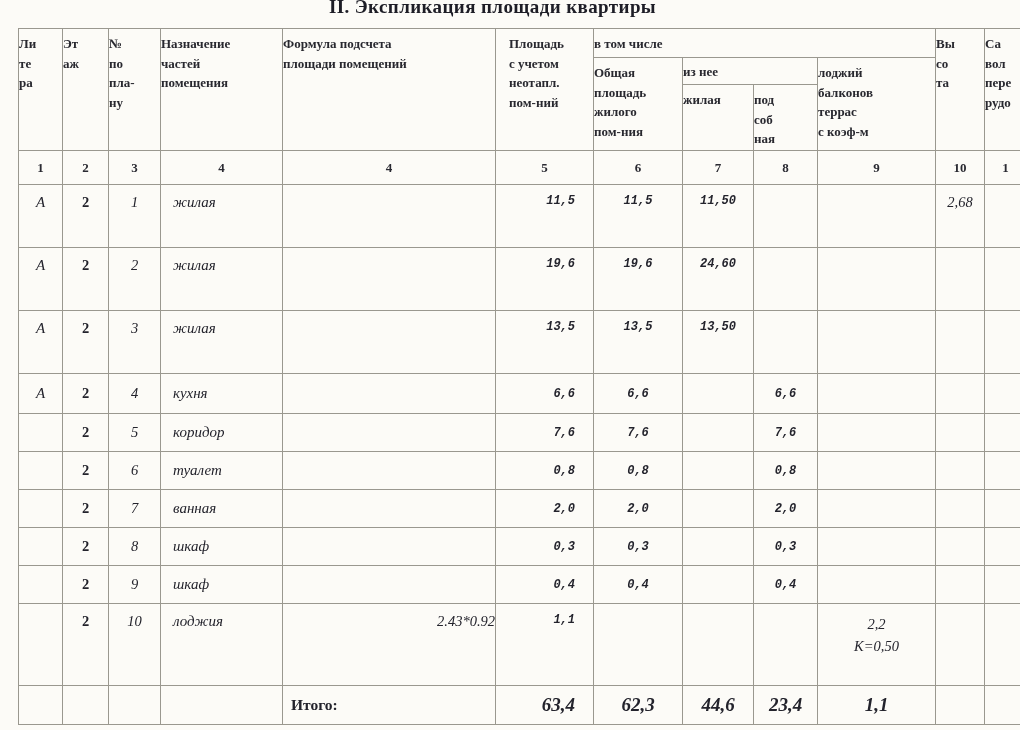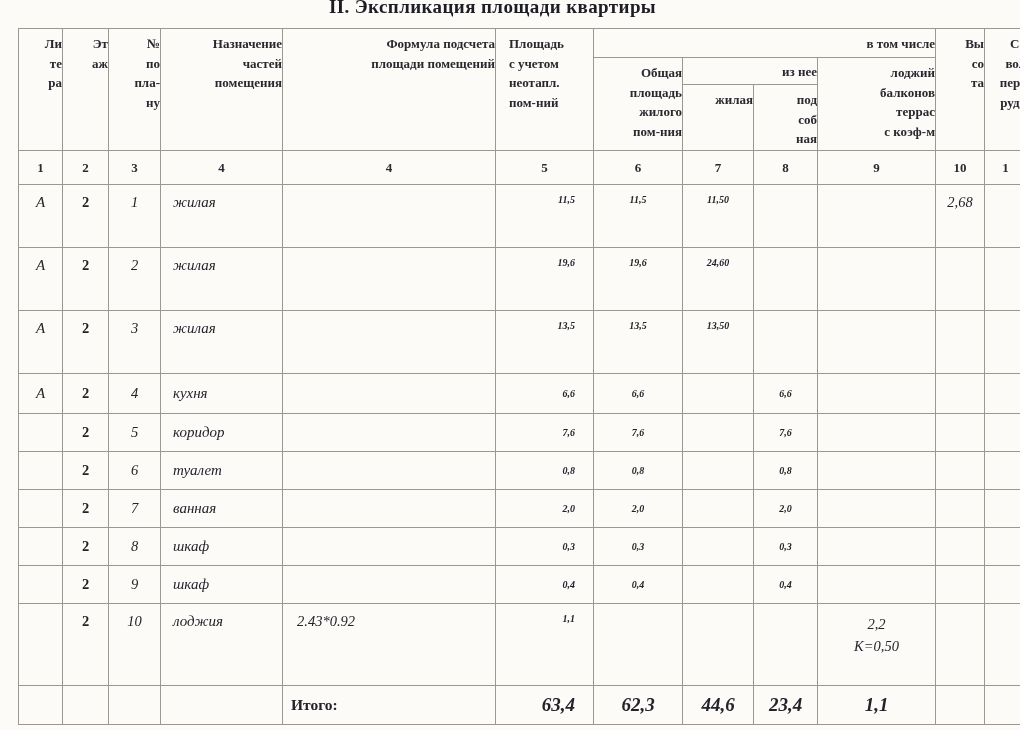--- a/index.html
+++ b/index.html
@@ -24,21 +24,21 @@
     border-collapse:collapse; table-layout:fixed;
   }
   .expl th, .expl td {
     border:1px solid #9a988f;
     white-space:pre-line;
     overflow:hidden;
   }
   
   .expl th {
     font-weight:bold; font-size:13px; line-height:1.5;
-    vertical-align:top; text-align:right; padding-top:5px;
+    vertical-align:top; text-align:left; padding-top:5px;
     color:#28282f;
   }
   tr.h1 { height:29px; }
   tr.h2 { height:27px; }
   tr.h3 { height:66px; }
   th.grp { padding-top:1px; vertical-align:middle; }
   th.left { text-align:left; padding-left:13px; }
   
   tr.hnum { height:34px; }
   tr.hnum td {
@@ -49,25 +49,25 @@
   tr.rtall  { height:63px; }
   tr.rtall td, tr.rlog td { vertical-align:top; padding-top:9px; }
   tr.rk   { height:40px; }
   tr.rmid { height:38px; }
   tr.rk td, tr.rmid td { vertical-align:middle; }
   tr.rlog { height:82px; }
   tr.rtot { height:39px; }
   tr.rtot td { vertical-align:middle; }
   td.tc { text-align:center; }
   td.nm { text-align:left; padding-left:12px; font-style:italic; font-size:15px; }
-  td.fm { text-align:left; padding-left:14px; font-style:italic; font-size:14.5px; }
+  td.fm { text-align:right; padding-left:14px; font-style:italic; font-size:14.5px; }
   td.li { text-align:center; font-style:italic; font-size:15px; }
   td.fl { text-align:center; font-weight:bold; font-size:14.5px; }
   td.pn { text-align:center; font-style:italic; font-size:14.5px; }
-  td.v  { font-style:italic; font-weight:bold; font-size:10px; }
+  td.v  { font-style:italic; font-weight:bold; font-size:12px;font-family:Liberation Mono, monospace; }
   td.a5 { text-align:right; padding-right:18px; }
   td.ht { text-align:center; font-style:italic; font-size:14.5px; }
   td.coef { text-align:center; font-style:italic; font-size:14.5px; line-height:1.55; }
   td.totlbl { text-align:left; padding-left:8px; font-weight:bold; font-size:15.5px; }
   td.tv { font-style:italic; font-weight:bold; font-size:19px; }
 </style>
 </head>
 <body>
 
 <div class="page">

